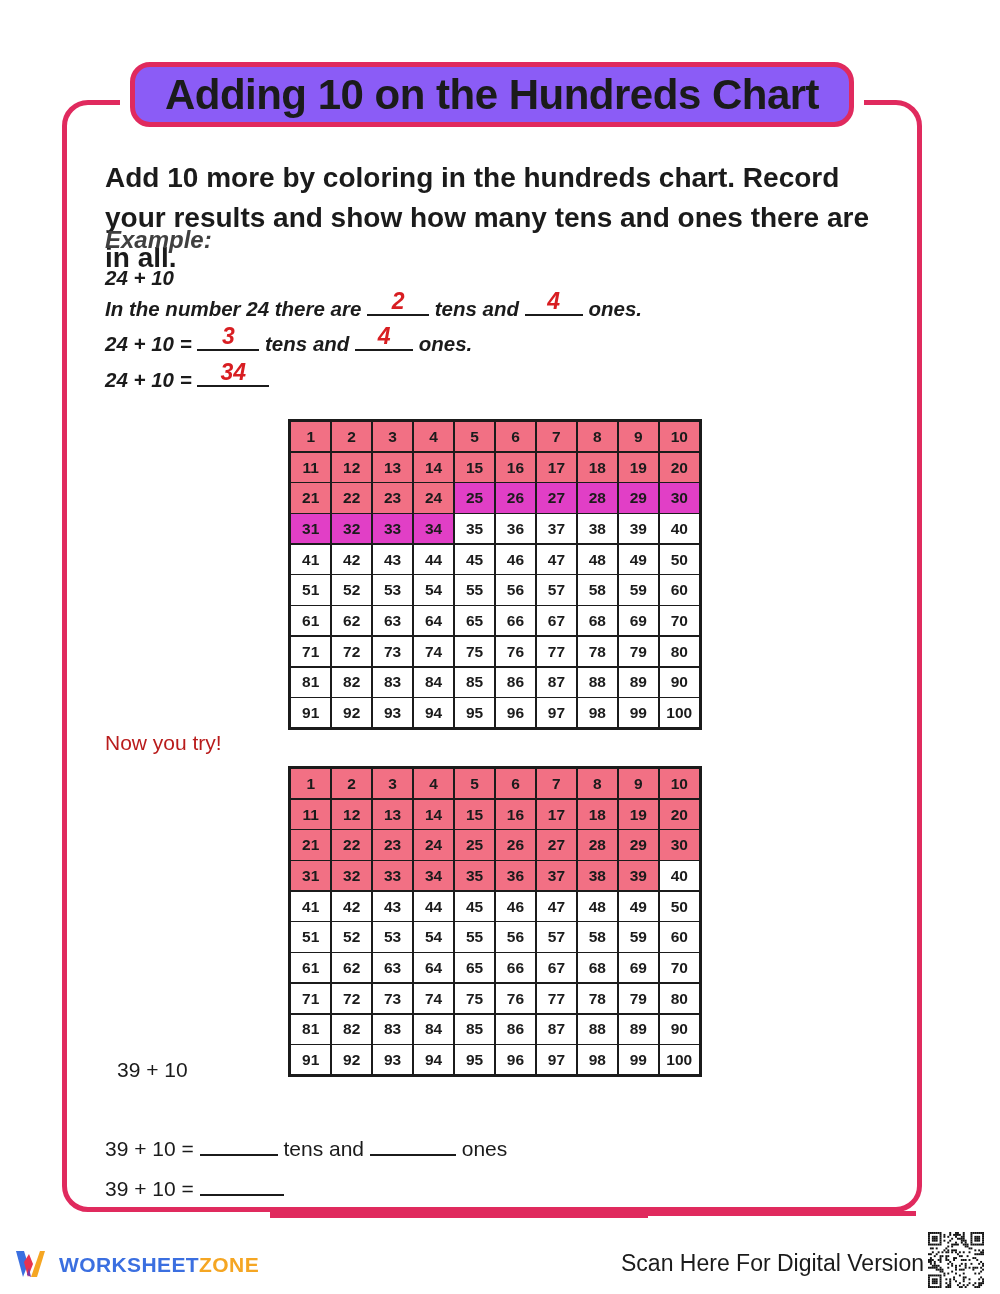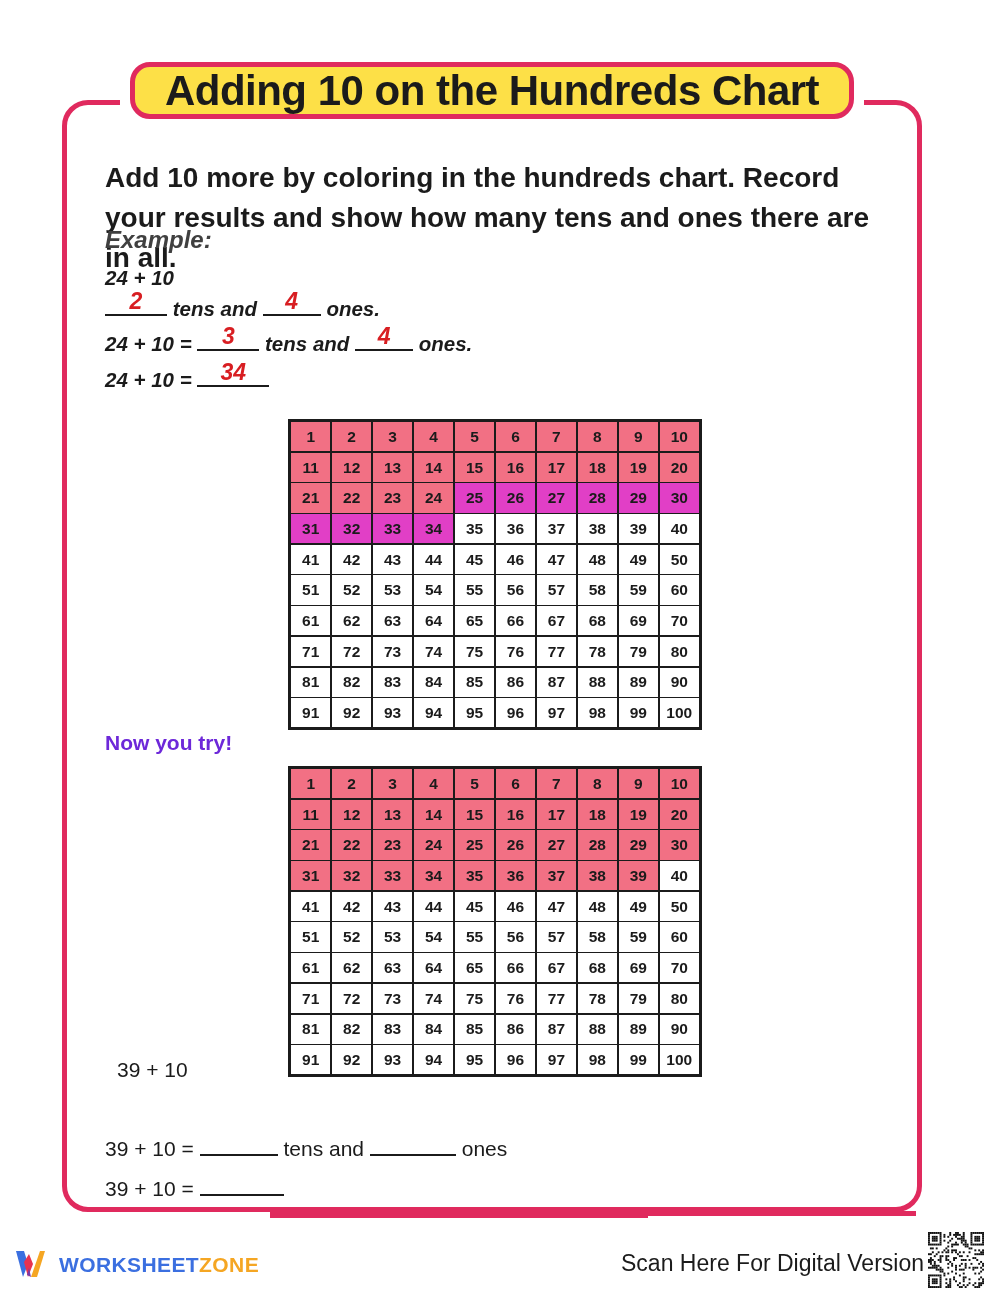--- a/index.html
+++ b/index.html
@@ -66,24 +66,24 @@
     height: 20px;
     background: #ffffff;
   }
 
   
   .title-box {
     position: absolute;
     left: 130px;
     top: 62px;
     width: 724px;
-    height: 57px;
+    height: 65px;
     border: 5px solid #E02A5E;
     border-radius: 20px;
-    background: #fde047;
+    background: #8b5cf6;
     display: flex;
     align-items: center;
     justify-content: center;
   }
   .title-text {
     font-size: 42px;
     font-weight: bold;
     color: #1b1b1b;
     letter-spacing: -0.5px;
     white-space: nowrap;
@@ -148,22 +148,22 @@
   .b-w2 { width: 58px; }
   .b-w3 { width: 62px; }
   .b-w4 { width: 58px; }
   .b-w5 { width: 72px; }
 
   .now-you-try {
     position: absolute;
     left: 105px;
     top: 731px;
     font-size: 21px;
-    font-weight: bold;
-    color: #6d28d9;
+    font-weight: normal;
+    color: #b91c1c;
   }
 
   
   .chart {
     position: absolute;
     border: 3px solid #1b1b1b;
     background: #1b1b1b;
     display: grid;
     grid-template-columns: repeat(10, 1fr);
     grid-auto-rows: 29.2px;
@@ -260,20 +260,21 @@
     <span class="title-text">Adding 10 on the Hundreds Chart</span>
   </div>
 
   <div class="instructions">Add 10 more by coloring in the hundreds chart. Record your results and show how many tens and ones there are in all.</div>
 
   <div class="example-label">Example:</div>
 
   <div class="ex-line ex-line-1">24 + 10</div>
 
   <div class="ex-line ex-line-2">
+    <span>In the number 24 there are</span>
     <span class="blank b-w1"><span class="ans">2</span></span>
     <span>tens and</span>
     <span class="blank b-w2"><span class="ans">4</span></span>
     <span>ones.</span>
   </div>
 
   <div class="ex-line ex-line-3">
     <span>24 + 10 =</span>
     <span class="blank b-w3"><span class="ans">3</span></span>
     <span>tens and</span>

